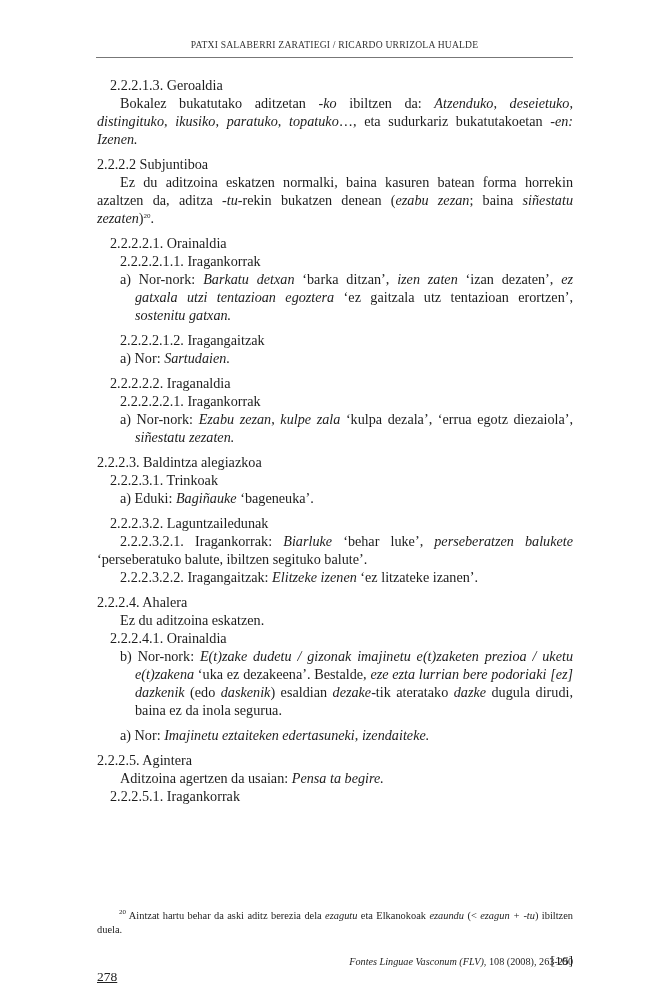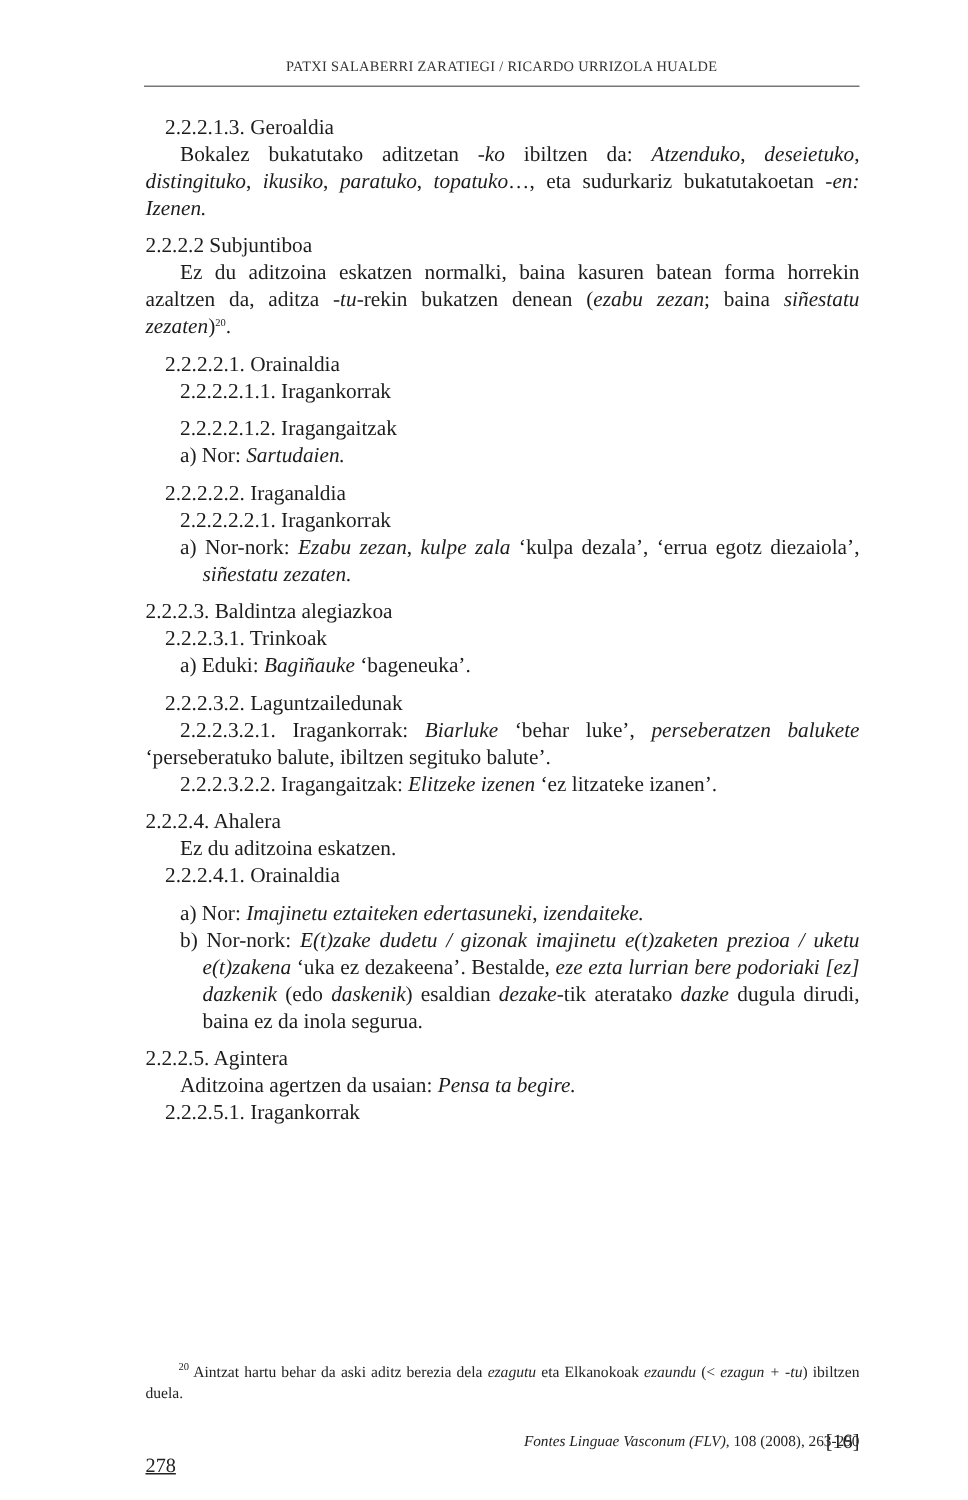--- a/index.html
+++ b/index.html
@@ -36,39 +36,40 @@
 <div class="content">
 
   <p class="h l2">2.2.2.1.3. Geroaldia</p>
   <p class="body"><span>Bokalez bukatutako aditzetan </span><i>-ko</i><span> ibiltzen da: </span><i>Atzenduko</i><span>, </span><i>deseietuko</i><span>, </span><i>distingituko</i><span>, </span><i>ikusiko</i><span>, </span><i>paratuko</i><span>, </span><i>topatuko</i><span>…, eta sudurkariz bukatutakoetan </span><i>-en: Izenen.</i></p>
 
   <p class="h l1 gap">2.2.2.2 Subjuntiboa</p>
   <p class="body"><span>Ez du aditzoina eskatzen normalki, baina kasuren batean forma horrekin azaltzen da, aditza </span><i>-tu</i><span>-rekin bukatzen denean (</span><i>ezabu zezan</i><span>; baina </span><i>siñestatu zezaten</i><span>)</span><sup>20</sup><span>.</span></p>
 
   <p class="h l2 gap">2.2.2.2.1. Orainaldia</p>
   <p class="h l3">2.2.2.2.1.1. Iragankorrak</p>
+  <p class="item"><span>a) Nor-nork: </span><i>Barkatu detxan</i><span> ‘barka ditzan’, </span><i>izen zaten</i><span> ‘izan dezaten’, </span><i>ez gatxala utzi tentazioan egoztera</i><span> ‘ez gaitzala utz tentazioan erortzen’, </span><i>sostenitu gatxan.</i></p>
   <p class="h l3 gap">2.2.2.2.1.2. Iragangaitzak</p>
   <p class="item"><span>a) Nor: </span><i>Sartudaien.</i></p>
 
   <p class="h l2 gap">2.2.2.2.2. Iraganaldia</p>
   <p class="h l3">2.2.2.2.2.1. Iragankorrak</p>
   <p class="item"><span>a) Nor-nork: </span><i>Ezabu zezan</i><span>, </span><i>kulpe zala</i><span> ‘kulpa dezala’, ‘errua egotz diezaiola’, </span><i>siñestatu zezaten.</i></p>
 
   <p class="h l1 gap">2.2.2.3. Baldintza alegiazkoa</p>
   <p class="h l2">2.2.2.3.1. Trinkoak</p>
   <p class="item"><span>a) Eduki: </span><i>Bagiñauke</i><span> ‘bageneuka’.</span></p>
   <p class="h l2 gap">2.2.2.3.2. Laguntzailedunak</p>
   <p class="body"><span>2.2.2.3.2.1. Iragankorrak: </span><i>Biarluke</i><span> ‘behar luke’, </span><i>perseberatzen balukete</i><span> ‘perseberatuko balute, ibiltzen segituko balute’.</span></p>
   <p class="body"><span>2.2.2.3.2.2. Iragangaitzak: </span><i>Elitzeke izenen</i><span> ‘ez litzateke izanen’.</span></p>
 
   <p class="h l1 gap">2.2.2.4. Ahalera</p>
   <p class="bodyind">Ez du aditzoina eskatzen.</p>
   <p class="h l2">2.2.2.4.1. Orainaldia</p>
+  <p class="item"><span>b) Nor-nork: </span><i>E(t)zake dudetu / gizonak imajinetu e(t)zaketen prezioa / uketu e(t)zakena</i><span> ‘uka ez dezakeena’. Bestalde, </span><i>eze ezta lurrian bere podoriaki [ez] dazkenik</i><span> (edo </span><i>daskenik</i><span>) esaldian </span><i>dezake</i><span>-tik ateratako </span><i>dazke</i><span> dugula dirudi, baina ez da inola segurua.</span></p>
   <p class="item gap"><span>a) Nor: </span><i>Imajinetu eztaiteken edertasuneki</i><span>, </span><i>izendaiteke.</i></p>
-  <p class="item"><span>b) Nor-nork: </span><i>E(t)zake dudetu / gizonak imajinetu e(t)zaketen prezioa / uketu e(t)zakena</i><span> ‘uka ez dezakeena’. Bestalde, </span><i>eze ezta lurrian bere podoriaki [ez] dazkenik</i><span> (edo </span><i>daskenik</i><span>) esaldian </span><i>dezake</i><span>-tik ateratako </span><i>dazke</i><span> dugula dirudi, baina ez da inola segurua.</span></p>
 
   <p class="h l1 gap">2.2.2.5. Agintera</p>
   <p class="bodyind"><span>Aditzoina agertzen da usaian: </span><i>Pensa ta begire.</i></p>
   <p class="h l2">2.2.2.5.1. Iragankorrak</p>
 </div>
 
 <div class="footnote">
   <p class="fn-first" style="margin:0"><sup>20</sup><span> Aintzat hartu behar da aski aditz berezia dela </span><i>ezagutu</i><span> eta Elkanokoak </span><i>ezaundu</i><span> (&lt; </span><i>ezagun + -tu</i><span>) ibiltzen duela.</span></p>
 </div>
 

